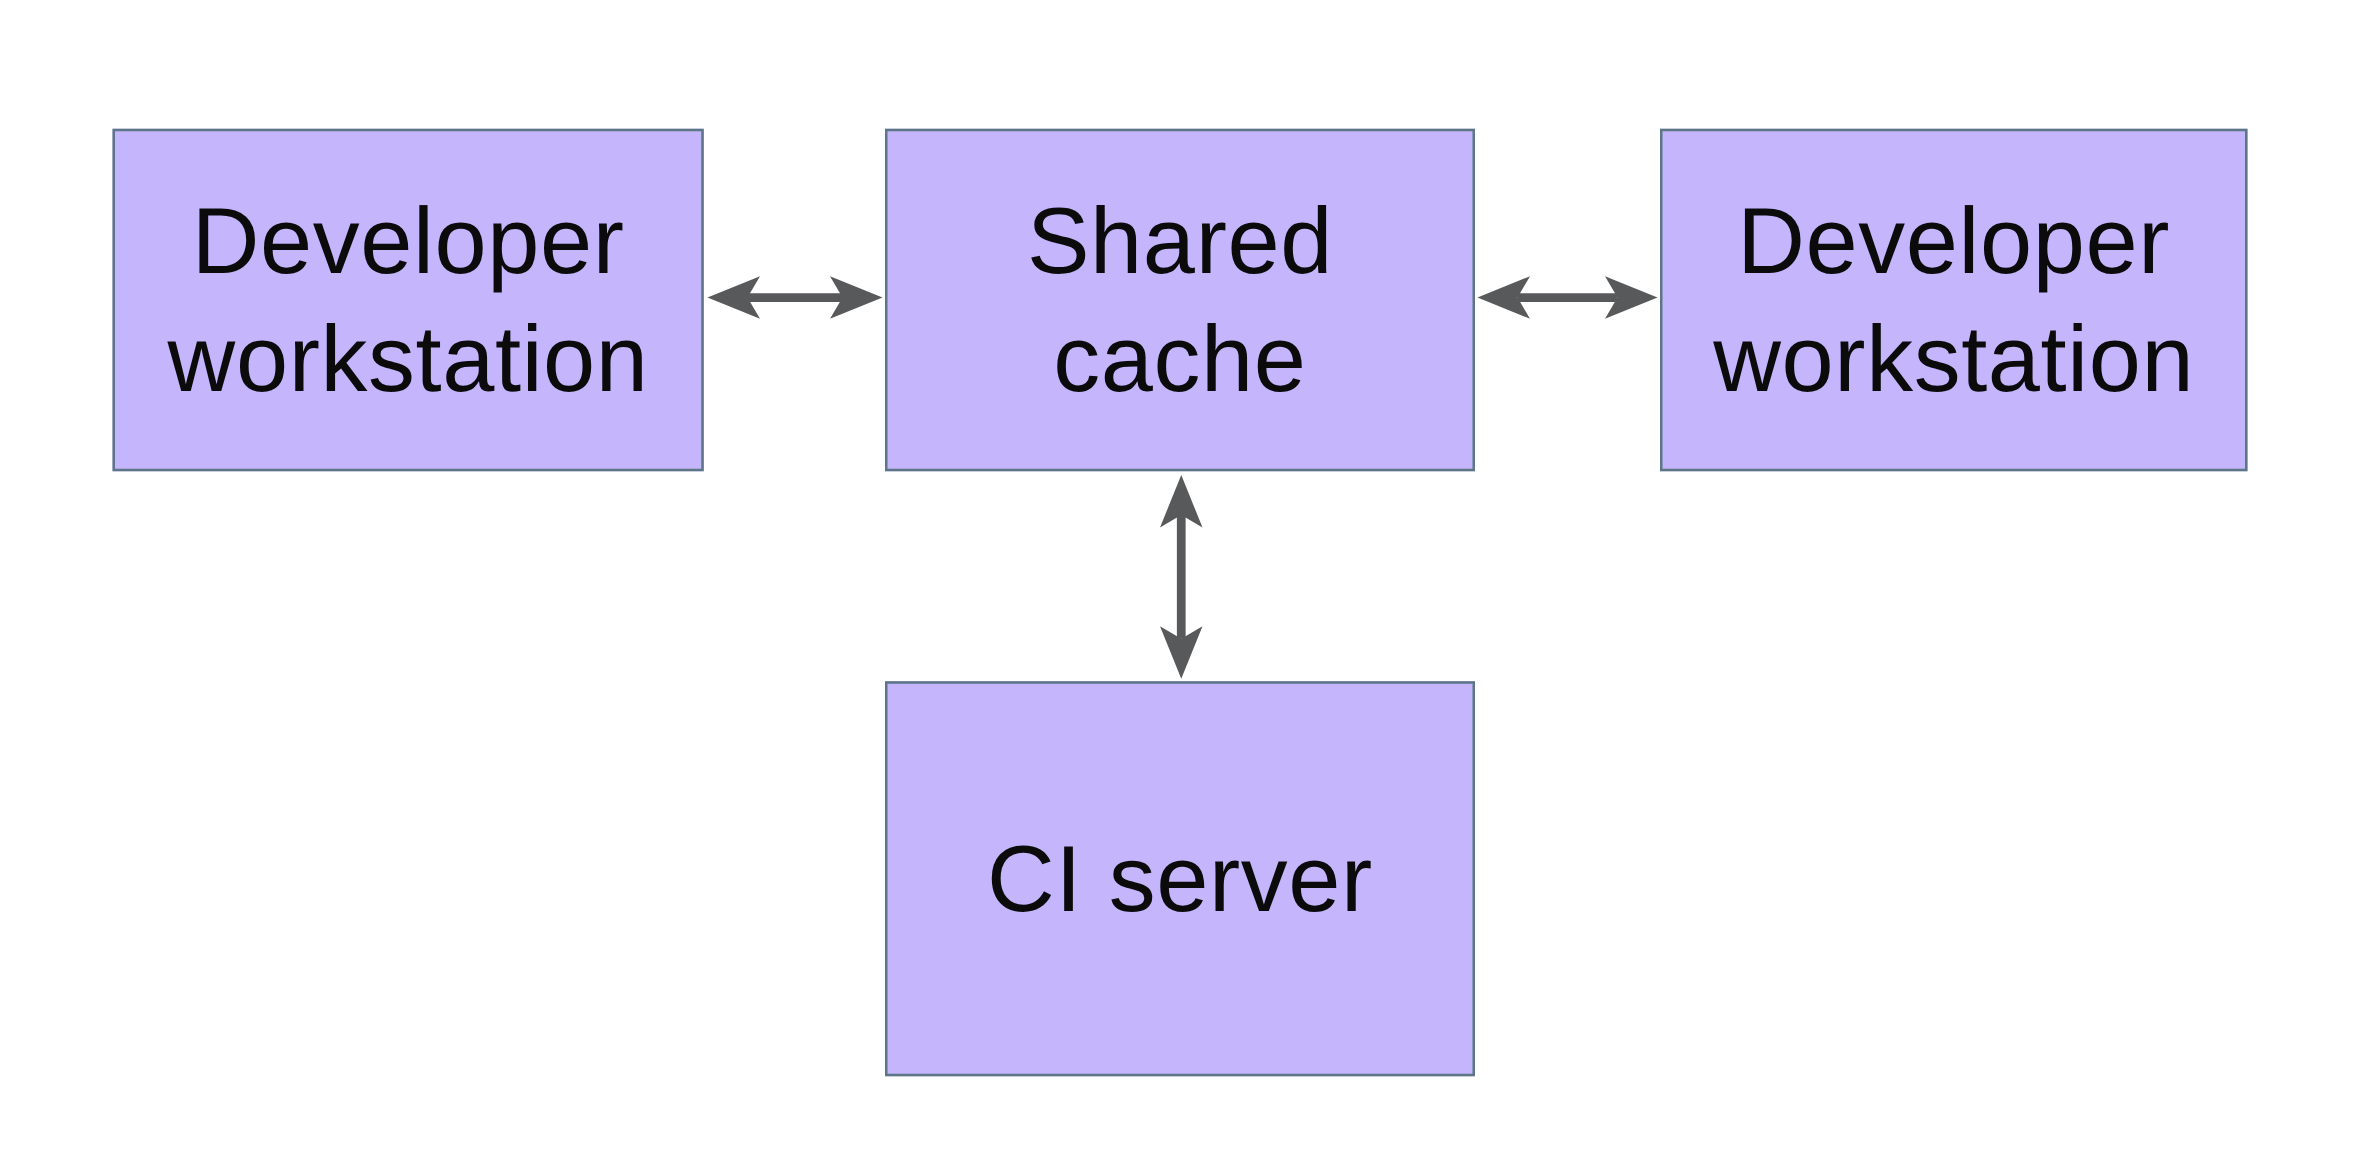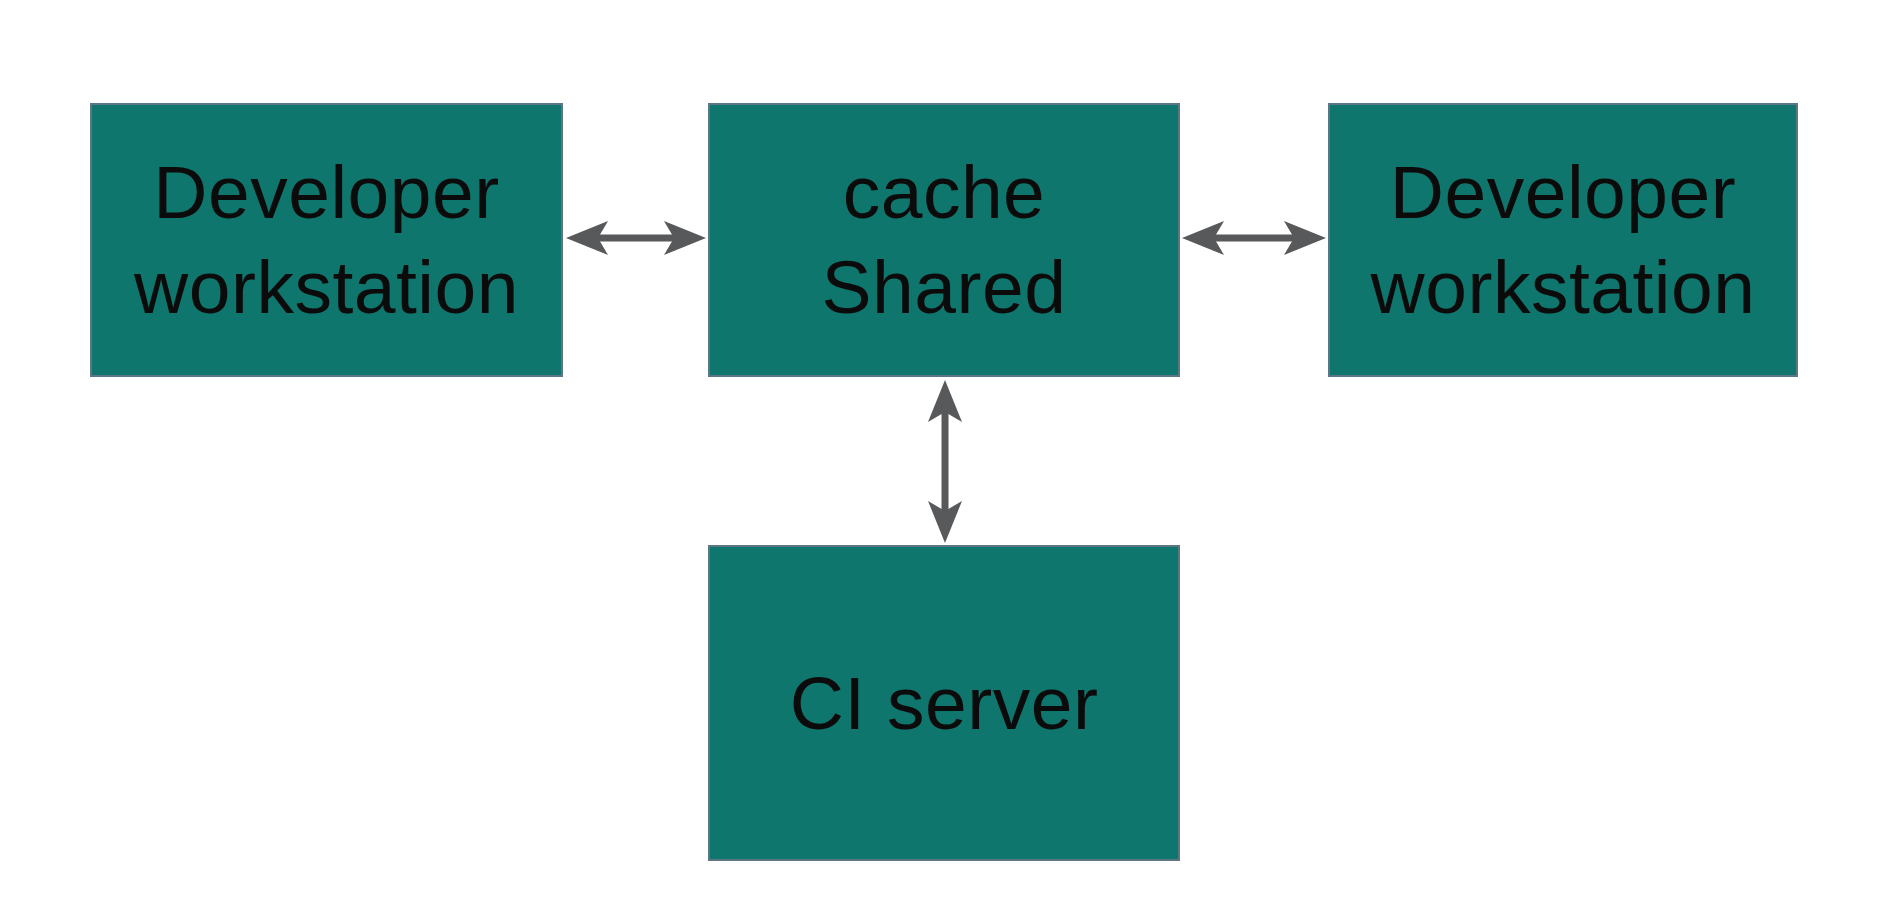--- a/index.html
+++ b/index.html
@@ -5,21 +5,21 @@
   html,body{margin:0;padding:0;background:#ffffff;}
   .canvas{
     position:relative;
     width:1900px;height:922px;
     background:#ffffff;
     overflow:hidden;
     font-family:"Liberation Sans", sans-serif;
   }
   .node{
     position:absolute;
-    background:#0f766e;
+    background:#c4b5fd;
     border:2px solid #5c7686;
     box-sizing:border-box;
     display:flex;
     flex-direction:column;
     align-items:center;
     justify-content:center;
     text-align:center;
     color:#0b0b0b;
     font-size:75px;
     line-height:95px;
@@ -41,22 +41,22 @@
 <body>
 
 <div class="canvas">
 
   <div class="node" id="node-dev-left">
     <span>Developer</span>
     <span>workstation</span>
   </div>
 
   <div class="node" id="node-shared">
+    <span>Shared</span>
     <span>cache</span>
-    <span>Shared</span>
   </div>
 
   <div class="node" id="node-dev-right">
     <span>Developer</span>
     <span>workstation</span>
   </div>
 
   <div class="node" id="node-ci">
     <span>CI server</span>
   </div>

